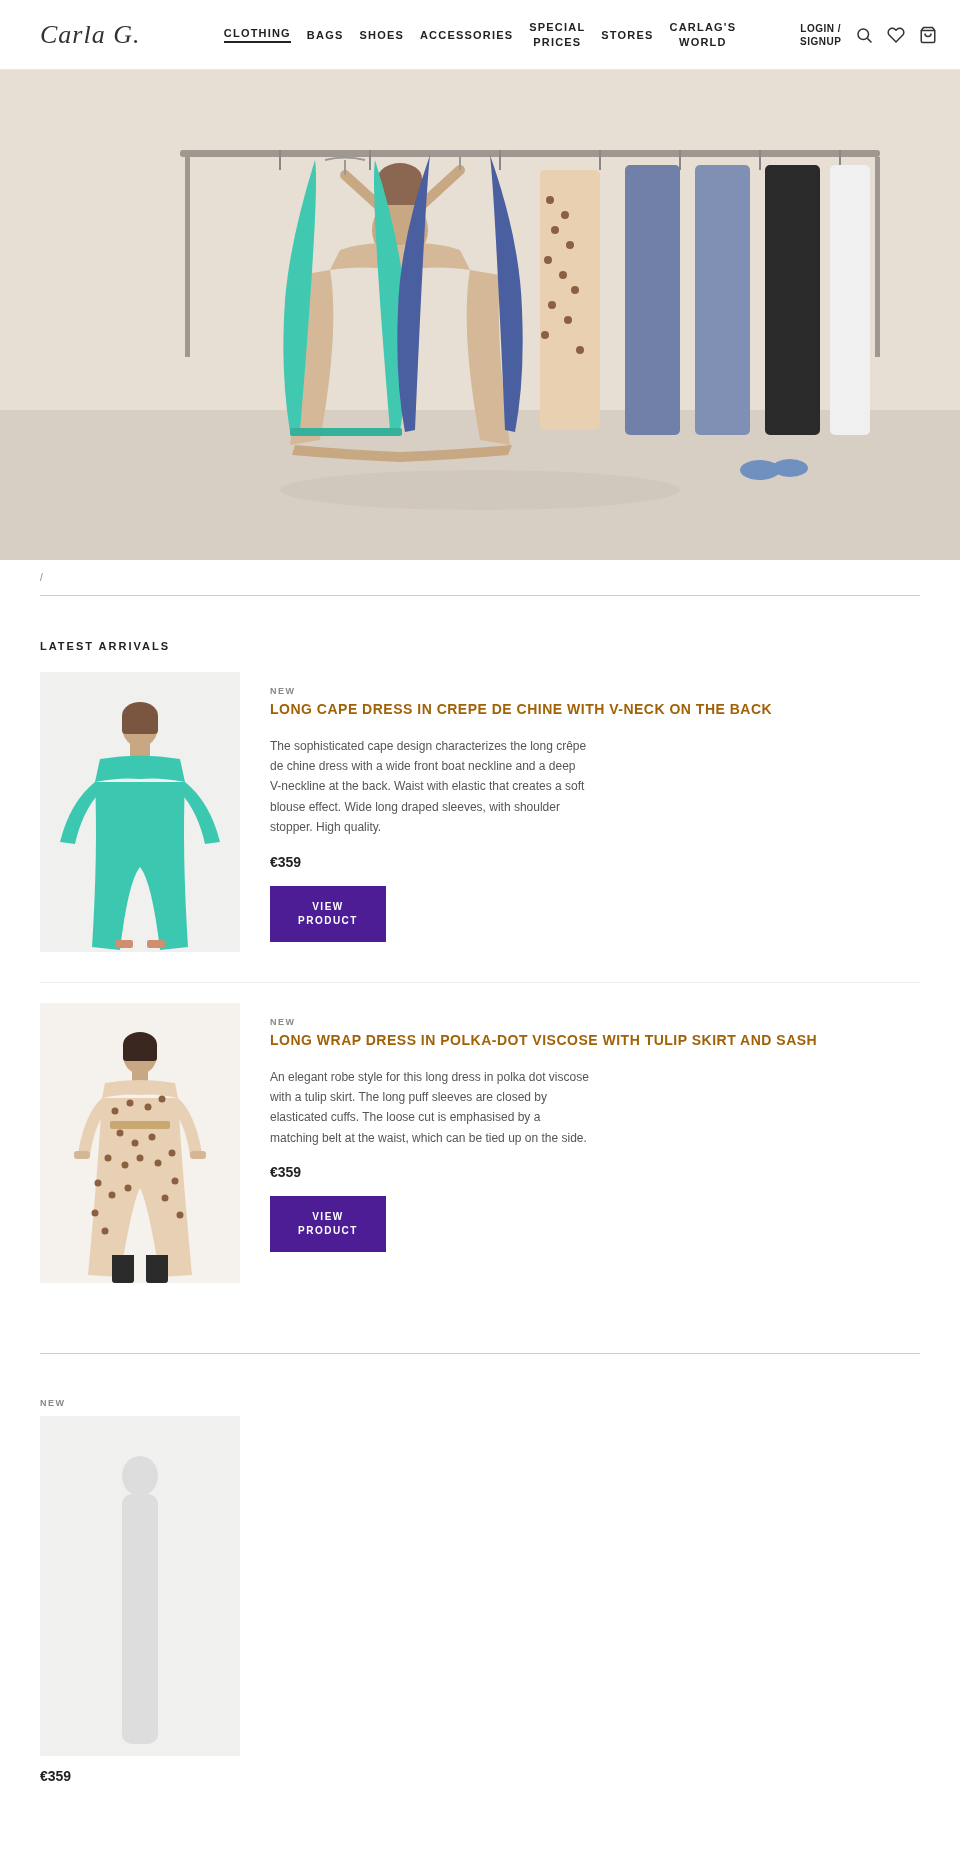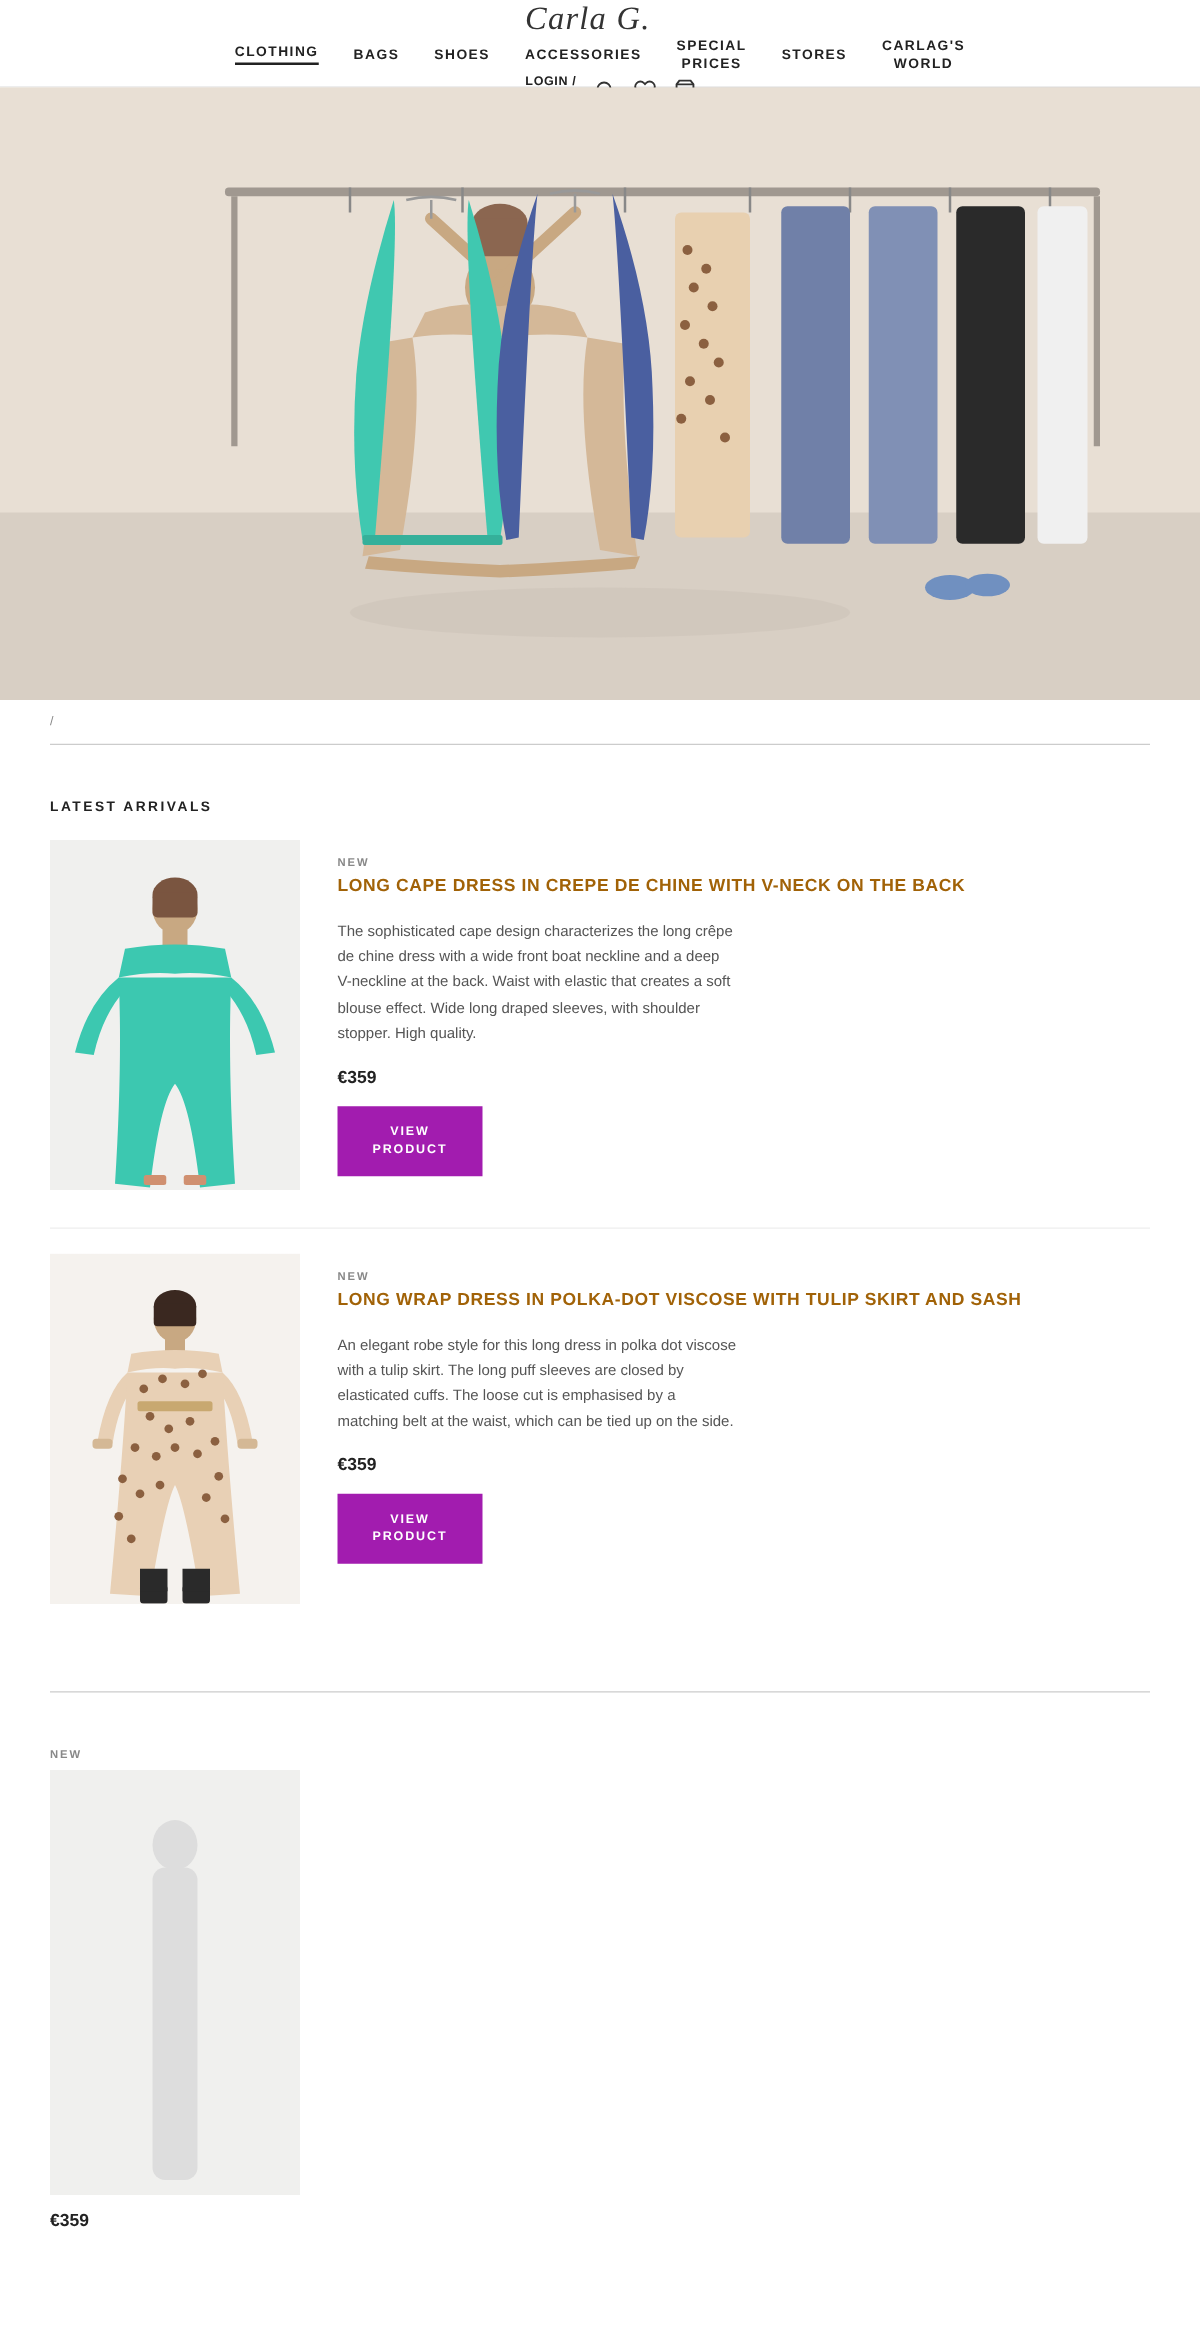--- a/index.html
+++ b/index.html
@@ -7,34 +7,33 @@
 
     
     .header {
       display: flex;
       align-items: center;
       justify-content: space-between;
       padding: 0 40px;
       height: 70px;
       border-bottom: 1px solid #e8e8e8;
       position: relative;
-      flex-direction: column;
     }
     .logo {
       font-family: Georgia, serif;
       font-style: italic;
       font-size: 26px;
       color: #333;
       letter-spacing: 1px;
       width: 120px;
     }
     .nav-main {
       display: flex;
       align-items: center;
-      gap: 28px;
+      gap: 16px;
       flex: 1;
       justify-content: center;
     }
     .nav-item {
       font-size: 11px;
       font-weight: 600;
       letter-spacing: 1.2px;
       text-transform: uppercase;
       color: #222;
       cursor: pointer;
@@ -170,21 +169,21 @@
       max-width: 320px;
     }
     .product-price {
       font-size: 14px;
       font-weight: 600;
       color: #222;
       margin-bottom: 16px;
     }
     .view-btn {
       display: inline-block;
-      background: #a21caf;
+      background: #4c1d95;
       color: #fff;
       font-size: 10px;
       font-weight: 700;
       letter-spacing: 1.5px;
       text-transform: uppercase;
       padding: 14px 28px;
       cursor: pointer;
       border: none;
       text-align: center;
       line-height: 1.4;

